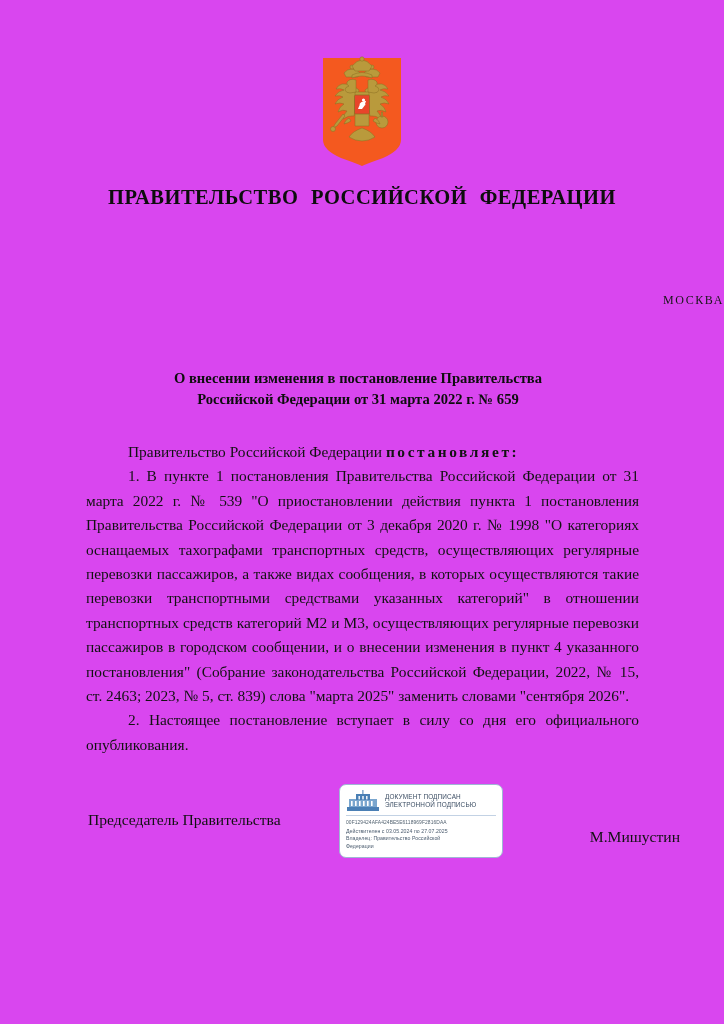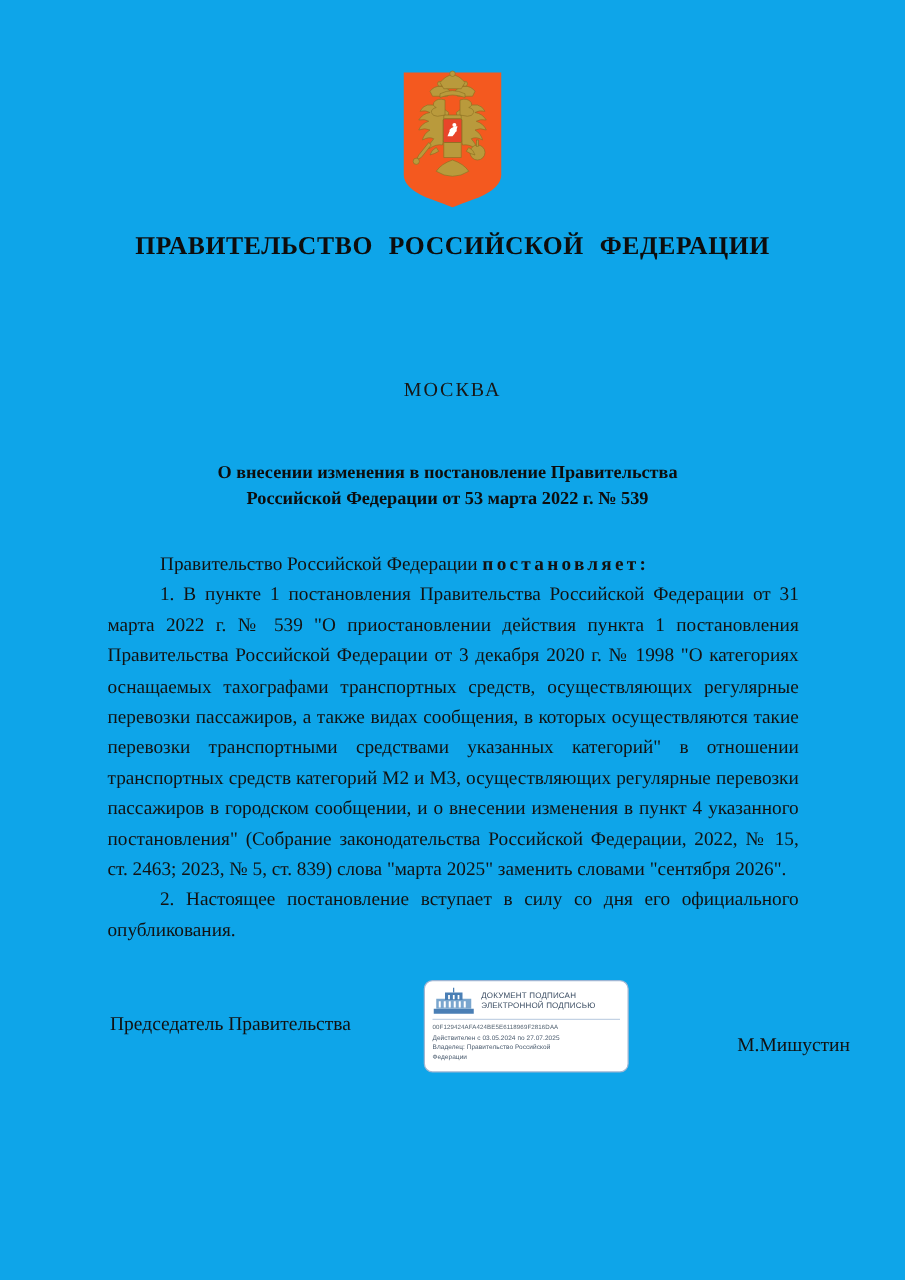--- a/index.html
+++ b/index.html
@@ -8,21 +8,21 @@
     background: #ffffff;
   }
   body {
     font-family: "Liberation Serif", "DejaVu Serif", serif;
     color: #111111;
   }
   .page {
     position: relative;
     width: 724px;
     height: 1024px;
-    background: #0ea5e9;
+    background: #d946ef;
     overflow: hidden;
     margin: 0 auto;
   }
 
   
   .emblem-wrap {
     position: absolute;
     left: 0;
     right: 0;
     top: 54px;
@@ -61,23 +61,23 @@
     left: 0; right: 0;
     top: 261px;
     text-align: center;
     font-size: 16.5px;
     word-spacing: 2px;
     color: #111111;
   }
   .city-line {
     position: absolute;
     left: 0; right: 0;
-    top: 304px;
-    text-align: center;
-    font-size: 16px;
+    top: 293px;
+    text-align: right;
+    font-size: 12px;
     letter-spacing: 1.6px;
     color: #171717;
   }
 
   
   .subject {
     position: absolute;
     left: 92px;
     width: 532px;
     top: 368px;
@@ -237,21 +237,21 @@
         <path d="M40.5 50 q2 -3 5 -2 l1 3 q-3 1 -5 2 z"></path>
       </g>
     </svg>
   </div>
 
   <div class="gov-title">ПРАВИТЕЛЬСТВО  РОССИЙСКОЙ  ФЕДЕРАЦИИ</div>
   <div class="city-line">МОСКВА</div>
 
   <div class="subject">
     <span>О внесении изменения в постановление Правительства</span>
-    <span class="l2">Российской Федерации от 53 марта 2022 г. № 539</span>
+    <span class="l2">Российской Федерации от 31 марта 2022 г. № 659</span>
   </div>
 
   <div class="body-text">
     <p class="last-line-left"><span>Правительство Российской Федерации </span><span class="spaced-bold">постановляет:</span></p>
     <p>1. В пункте 1 постановления Правительства Российской Федерации от 31 марта 2022 г. № 539 "О приостановлении действия пункта 1 постановления Правительства Российской Федерации от 3 декабря 2020 г. № 1998 "О категориях оснащаемых тахографами транспортных средств, осуществляющих регулярные перевозки пассажиров, а также видах сообщения, в которых осуществляются такие перевозки транспортными средствами указанных категорий" в отношении транспортных средств категорий М2 и М3, осуществляющих регулярные перевозки пассажиров в городском сообщении, и о внесении изменения в пункт 4 указанного постановления" (Собрание законодательства Российской Федерации, 2022, № 15, ст. 2463; 2023, № 5, ст. 839) слова "марта 2025" заменить словами "сентября 2026".</p>
     <p>2. Настоящее постановление вступает в силу со дня его официального опубликования.</p>
   </div>
 
   <div class="sig-role">
     <div>Председатель Правительства</div>

